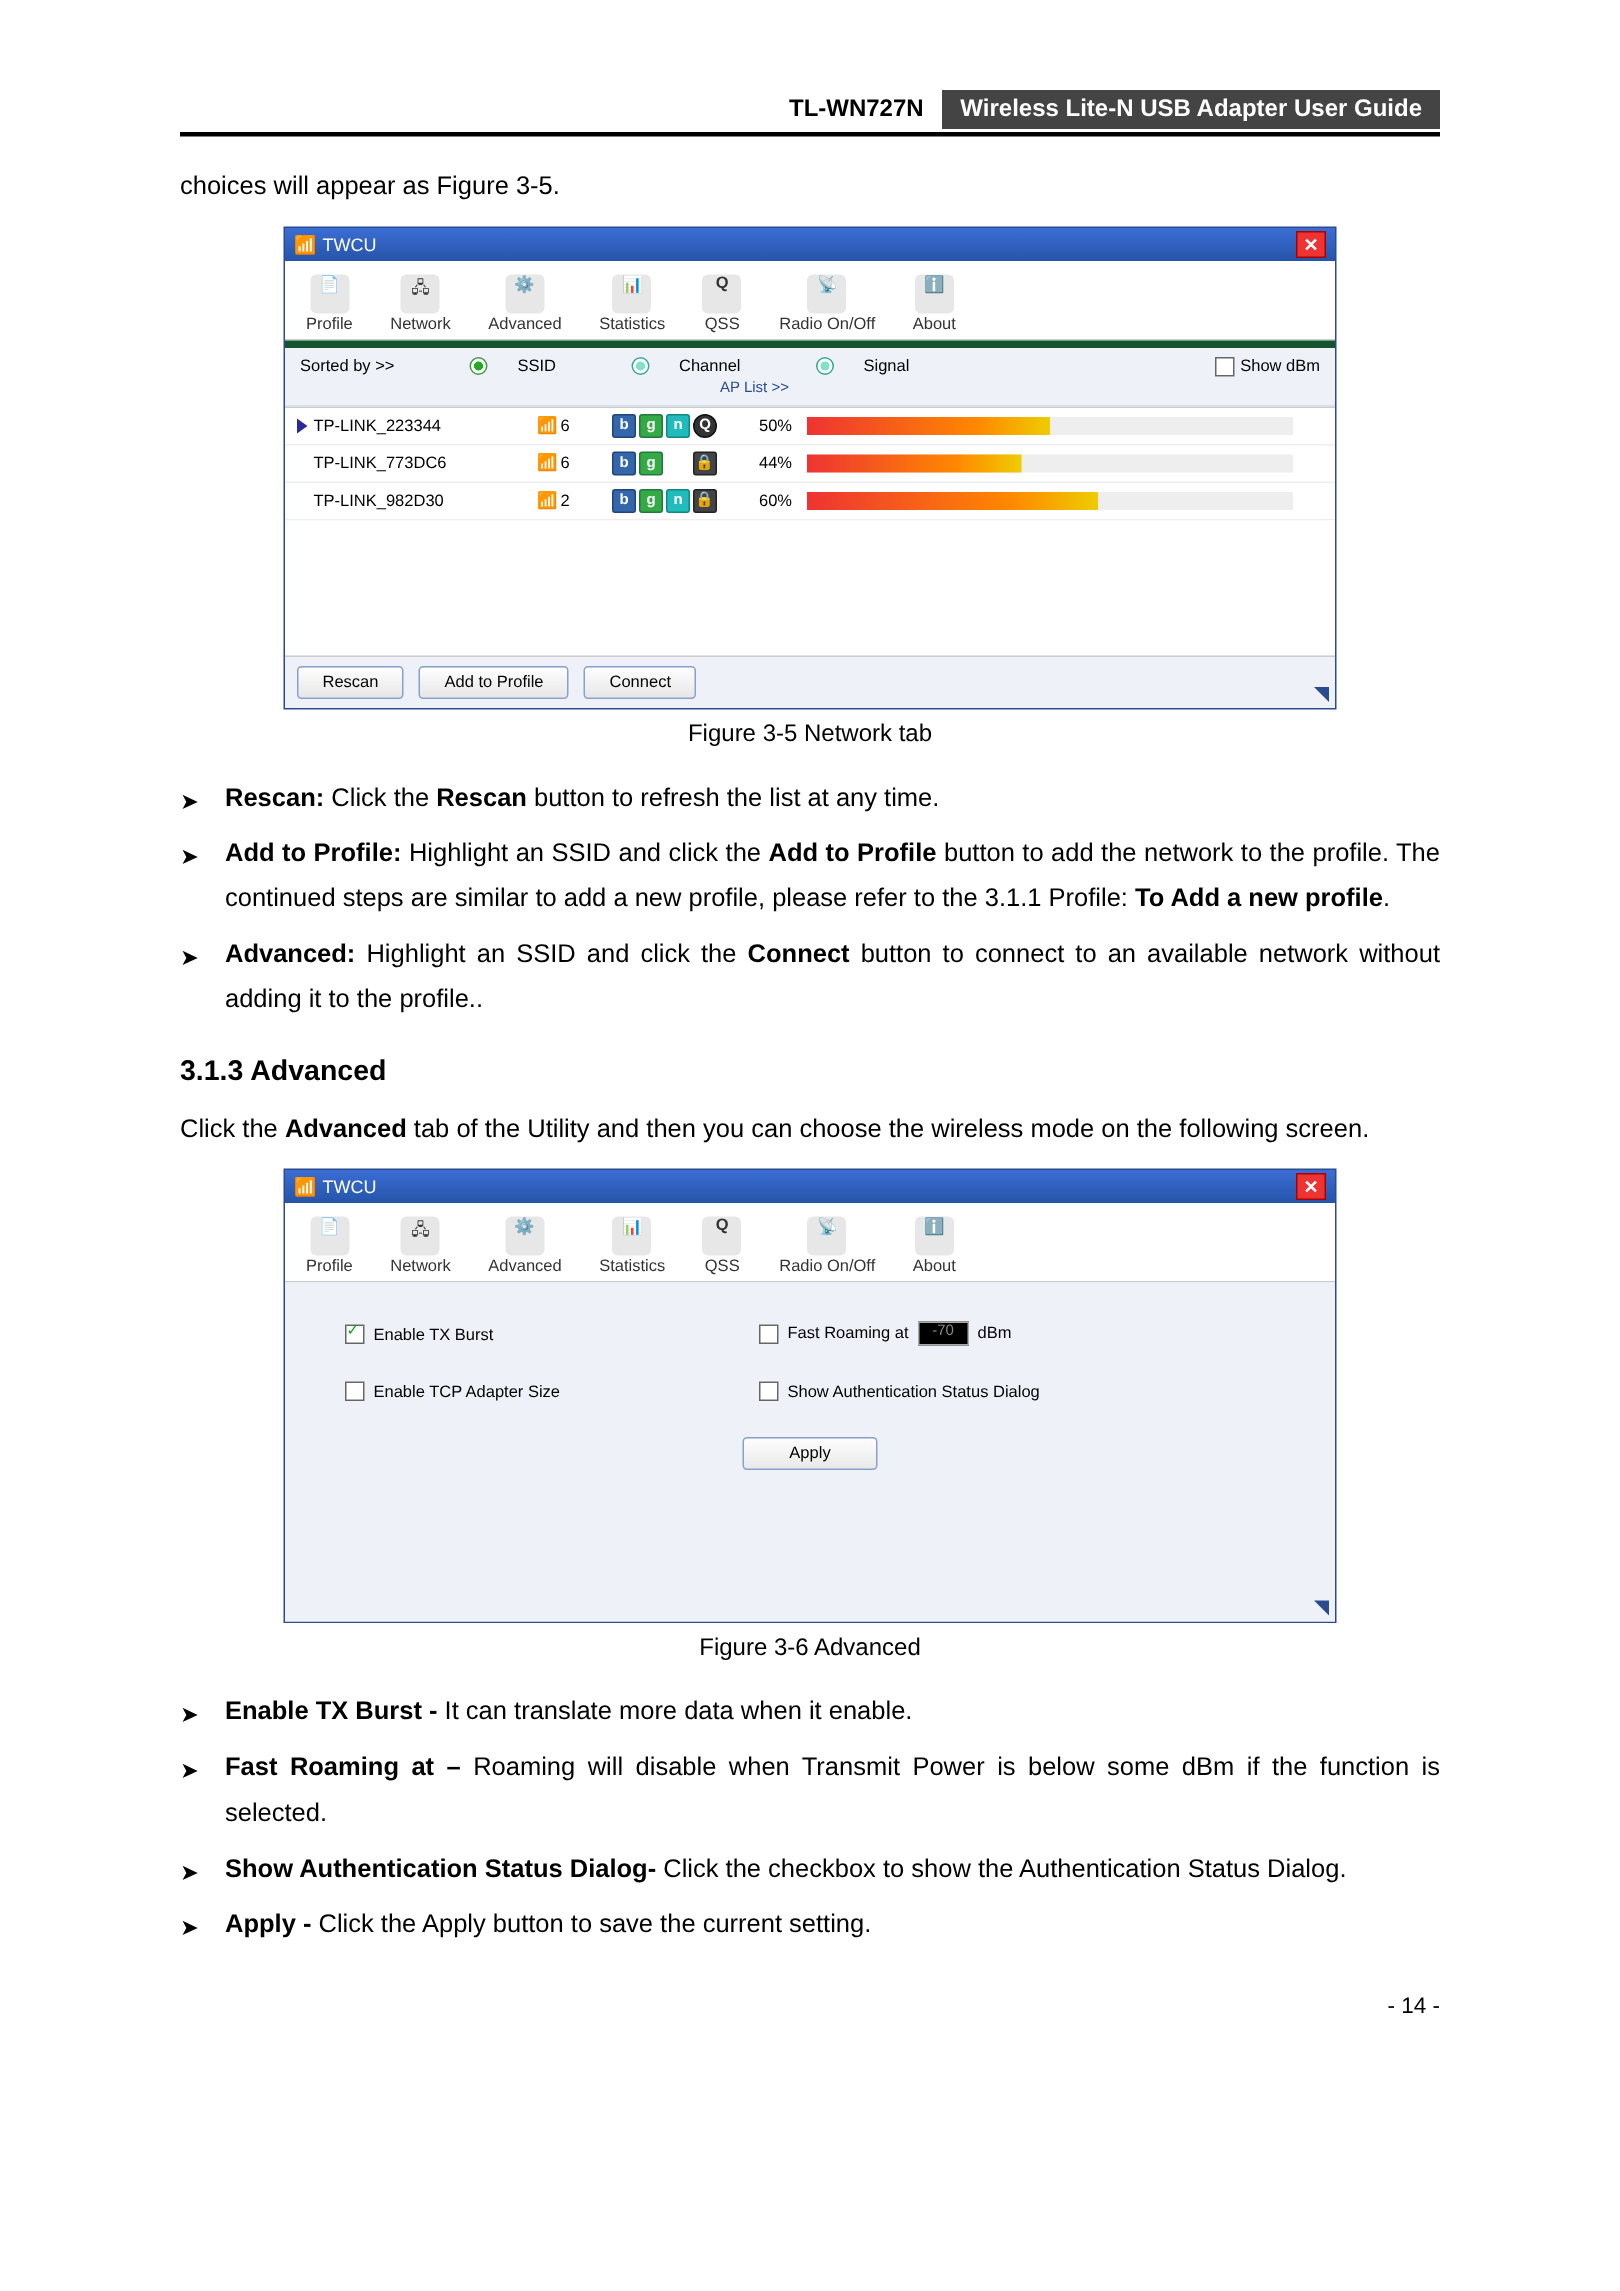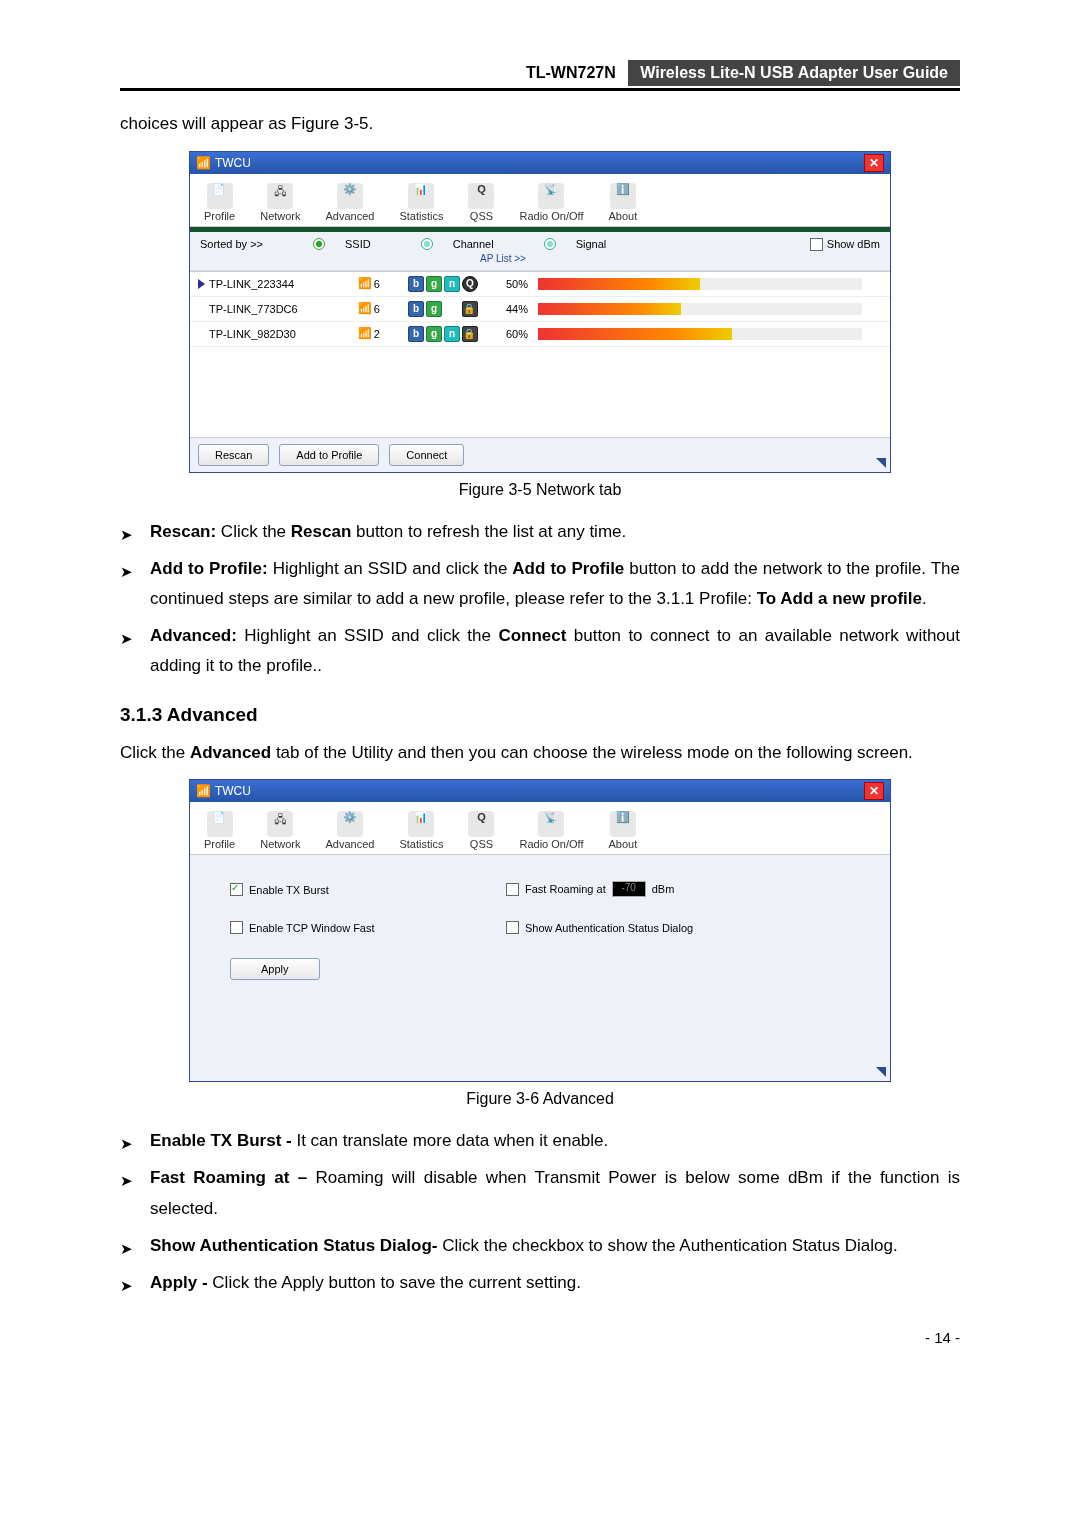--- a/index.html
+++ b/index.html
@@ -207,21 +207,21 @@
   .adv-row {
     display:flex; align-items:center;
     font-size:11px;
     margin-bottom:24px;
   }
   .adv-left { width: 260px; display:flex; align-items:flex-end; gap:6px;}
   .adv-right { display:flex; align-items:center; gap:6px;padding-left:16px;}
   .smallinput {
     width:32px; height:14px; background:#000000; border:1px solid #aaa; font-size:10px; text-align:center; color:#888;
   }
-  .applyrow { margin-top:2px;}
+  .applyrow { text-align:center; margin-top:2px;}
   .applybtn {
     background: linear-gradient(#fdfdfd, #e9e9e9);
     border:1px solid #8aa0c8;
     font-size:11px;
     padding: 4px 30px;
     border-radius:3px;
     display:inline-block;
   }
 
   .footer {
@@ -443,21 +443,21 @@
           <div class="adv-right">
             <span class="chk"></span>
             <span>Fast Roaming at</span>
             <span class="smallinput">-70</span>
             <span>dBm</span>
           </div>
         </div>
         <div class="adv-row">
           <div class="adv-left">
             <span class="chk"></span>
-            <span>Enable TCP Window Fast</span>
+            <span>Enable TCP Adapter Size</span>
           </div>
           <div class="adv-right">
             <span class="chk"></span>
             <span>Show Authentication Status Dialog</span>
           </div>
         </div>
         <div class="applyrow">
           <span class="applybtn">Apply</span>
         </div>
       </div>

